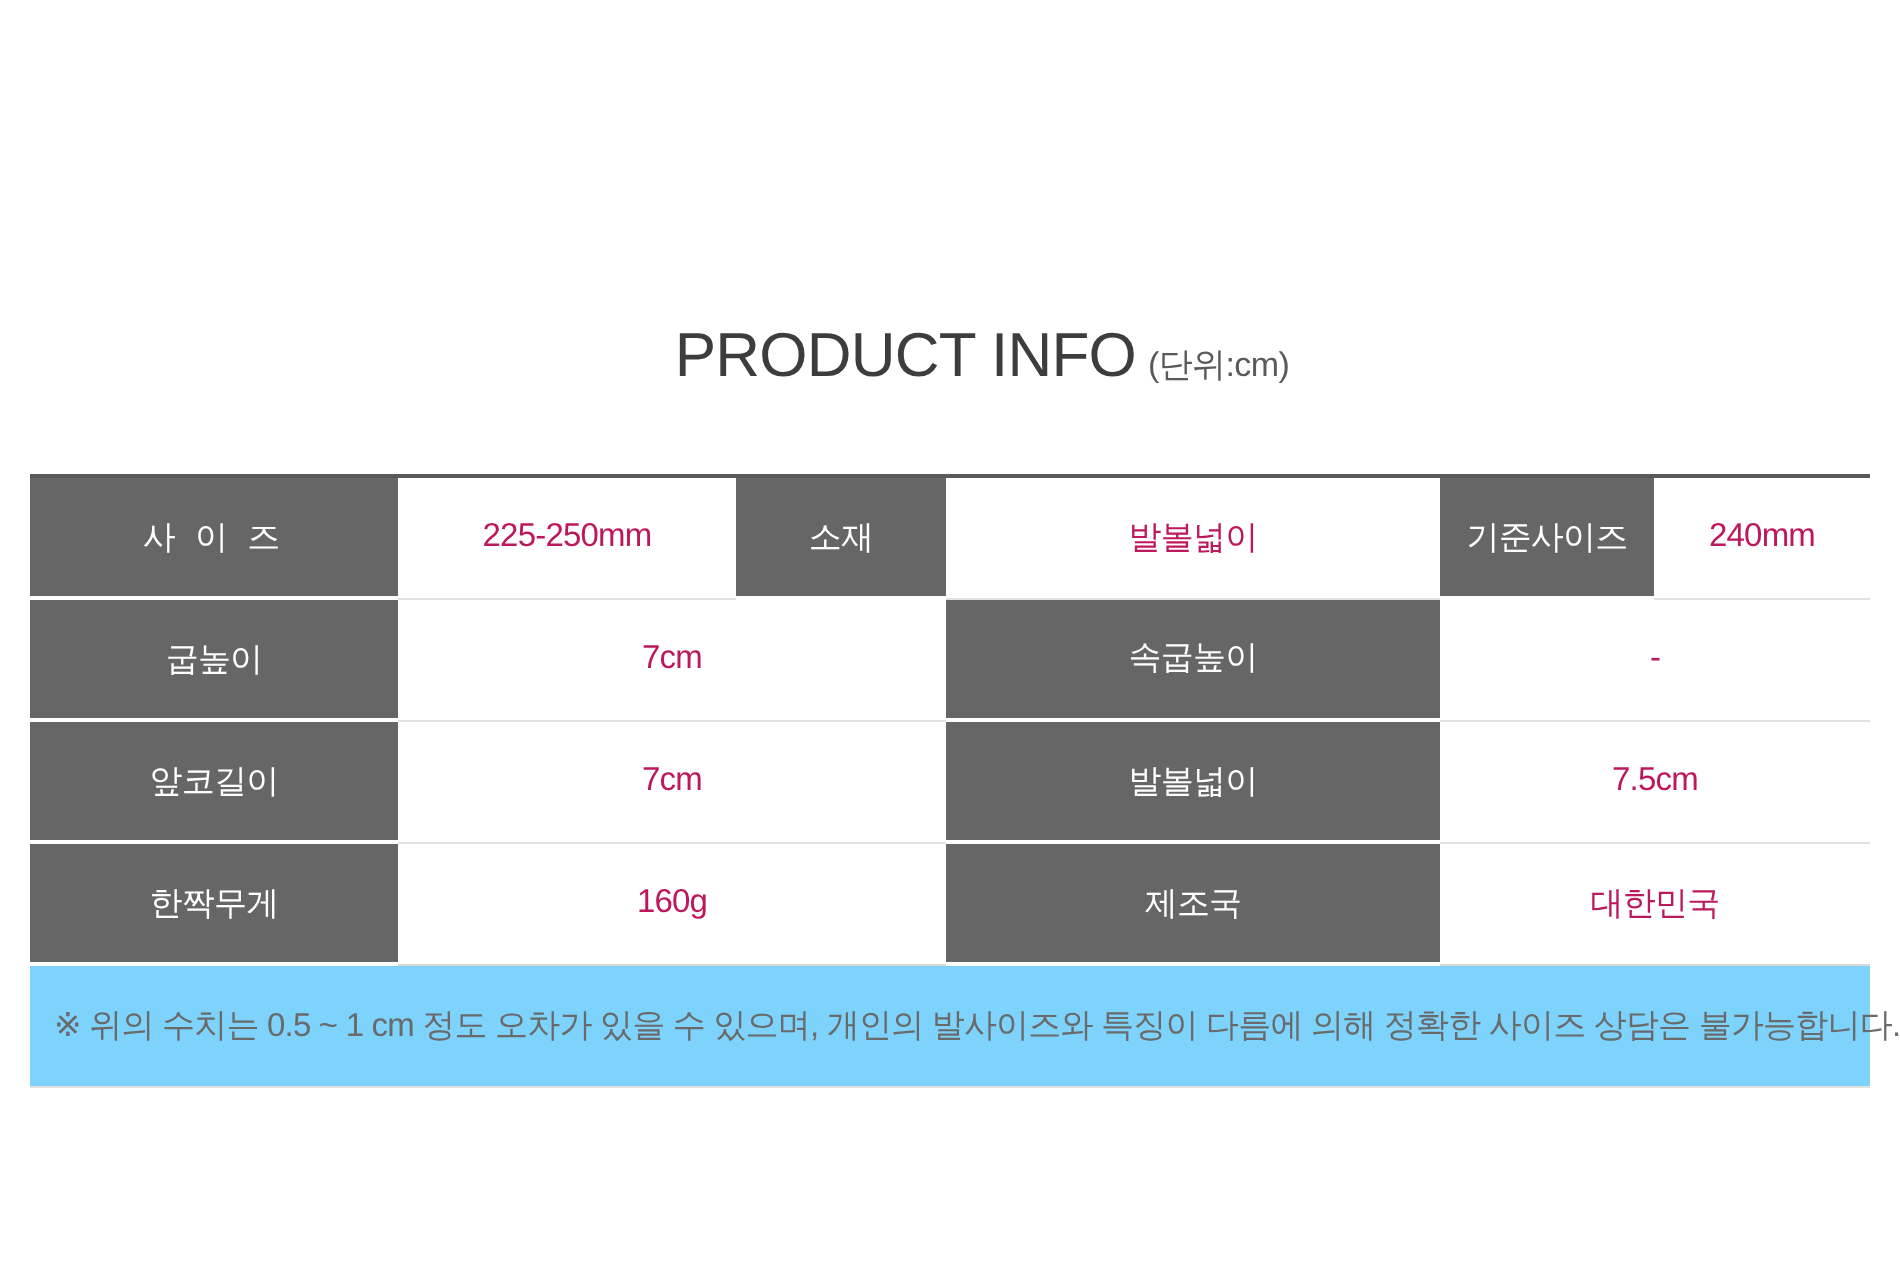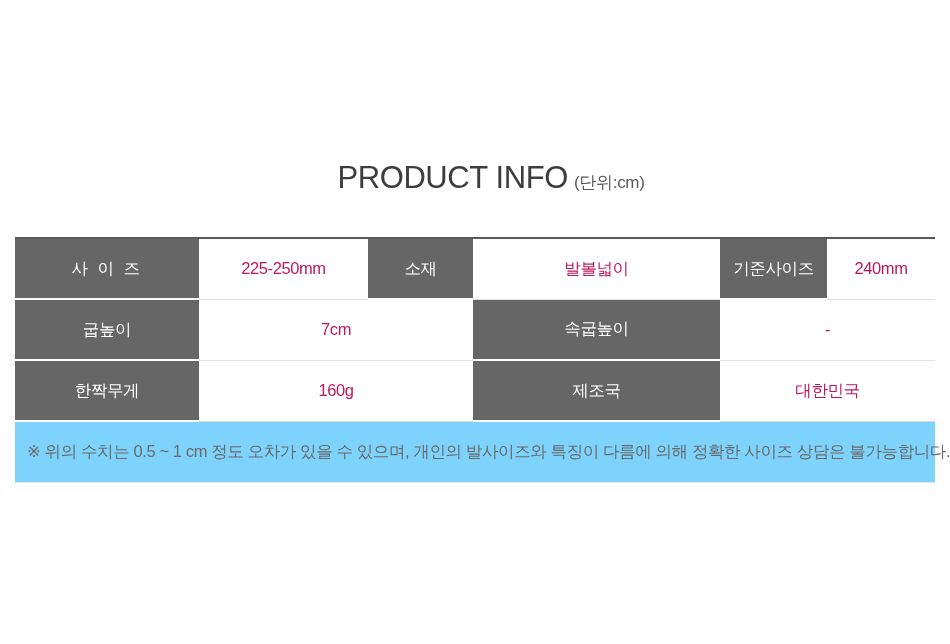--- a/index.html
+++ b/index.html
@@ -130,20 +130,26 @@
         <td class="val">240mm</td>
       </tr>
 
       <tr>
         <td class="lbl">굽높이</td>
         <td class="val" colspan="2">7cm</td>
         <td class="lbl">속굽높이</td>
         <td class="val" colspan="2">-</td>
       </tr>
 
+      <tr>
+        <td class="lbl">앞코길이</td>
+        <td class="val" colspan="2">7cm</td>
+        <td class="lbl">발볼넓이</td>
+        <td class="val" colspan="2">7.5cm</td>
+      </tr>
 
       <tr class="row-last">
         <td class="lbl">한짝무게</td>
         <td class="val" colspan="2">160g</td>
         <td class="lbl">제조국</td>
         <td class="val" colspan="2">대한민국</td>
       </tr>
 
       <tr>
         <td class="note-cell" colspan="6">※ 위의 수치는 0.5 ~ 1 cm 정도 오차가 있을 수 있으며, 개인의 발사이즈와 특징이 다름에 의해 정확한 사이즈 상담은 불가능합니다.</td>

